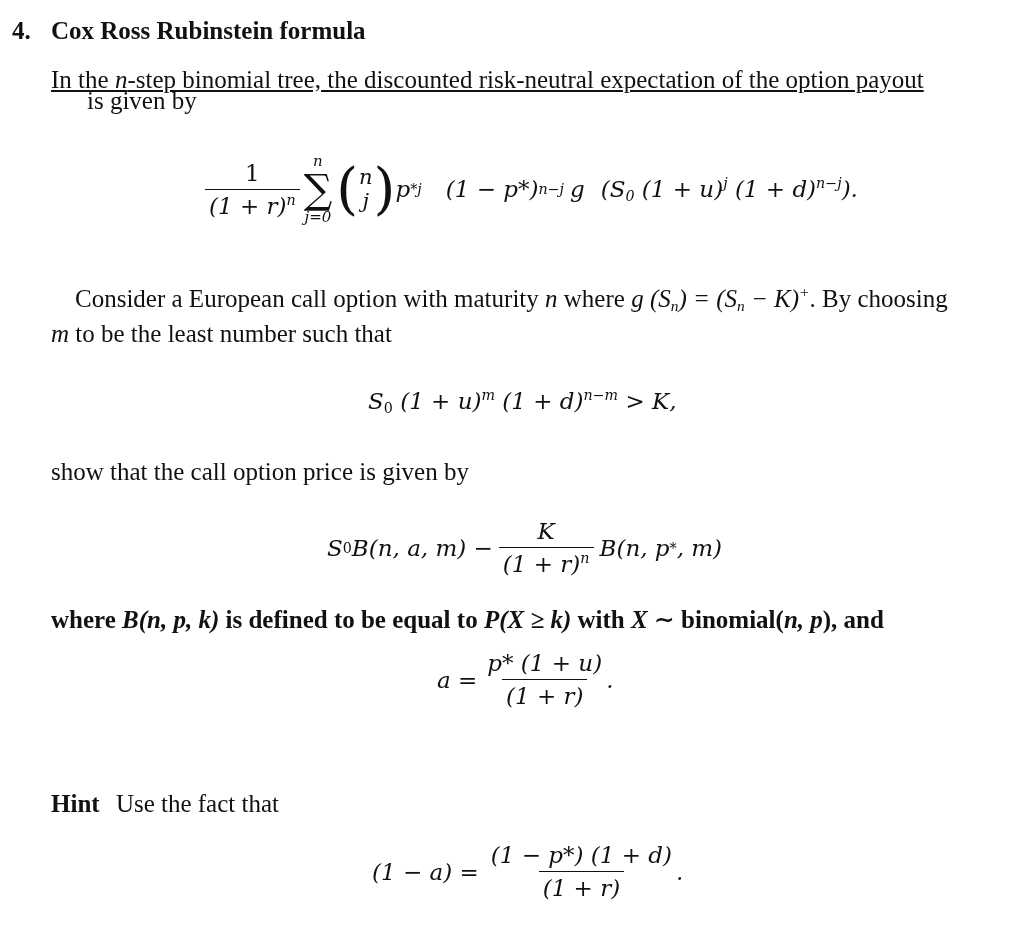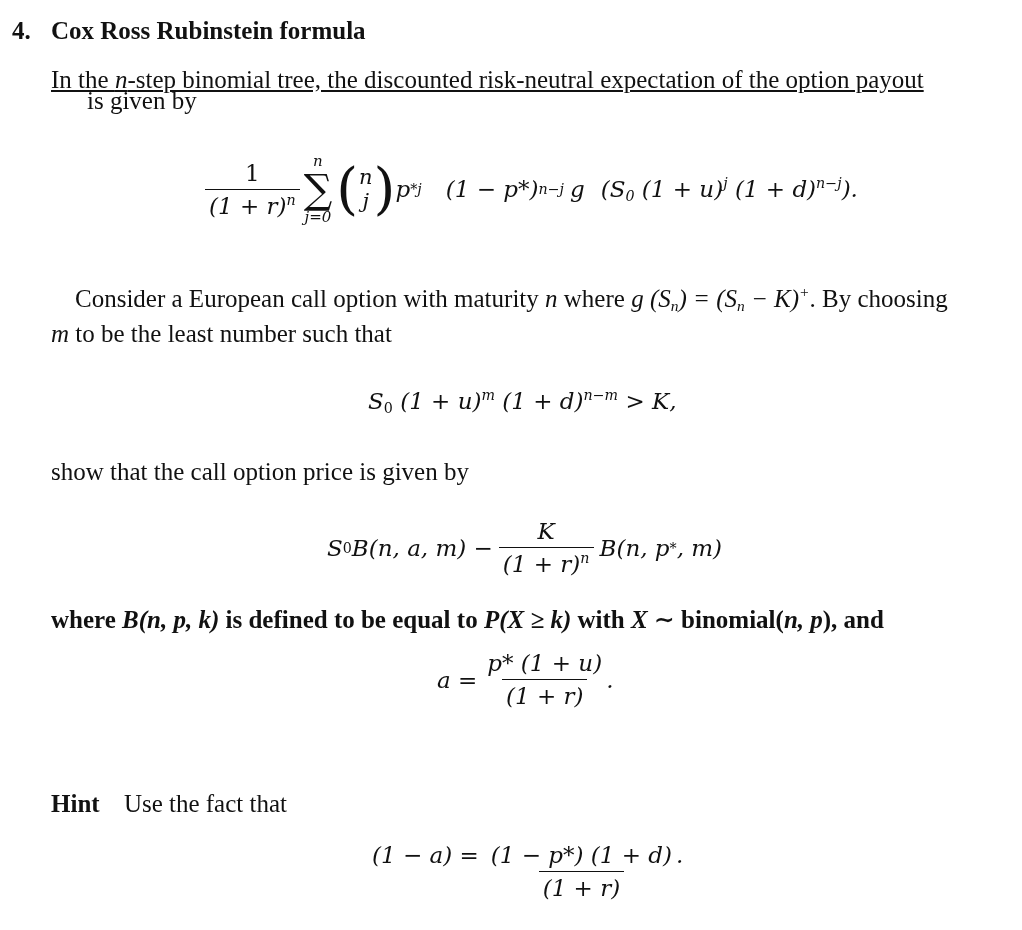--- a/index.html
+++ b/index.html
@@ -96,23 +96,23 @@
   <span style="margin-right:6px;">a =</span>
   <span class="frac">
     <span class="num">p* (1 + u)</span>
     <span class="den">(1 + r)</span>
   </span>
   <span>.</span>
 </div>
 
 <div class="abs" style="left:51px; top:790px;">
   <span class="b">Hint</span>
-  <span style="margin-left:18px;">Use the fact that</span>
+  <span style="margin-left:10px;">Use the fact that</span>
 </div>
 
-<div class="abs math it" style="left:372px; top:842px; display:flex; align-items:flex-start;">
+<div class="abs math it" style="left:372px; top:842px; display:flex; align-items:center;">
   <span style="margin-right:8px;">(1 − a) =</span>
   <span class="frac">
     <span class="num">(1 − p*) (1 + d)</span>
     <span class="den">(1 + r)</span>
   </span>
   <span>.</span>
 </div>
 
 </body></html>

